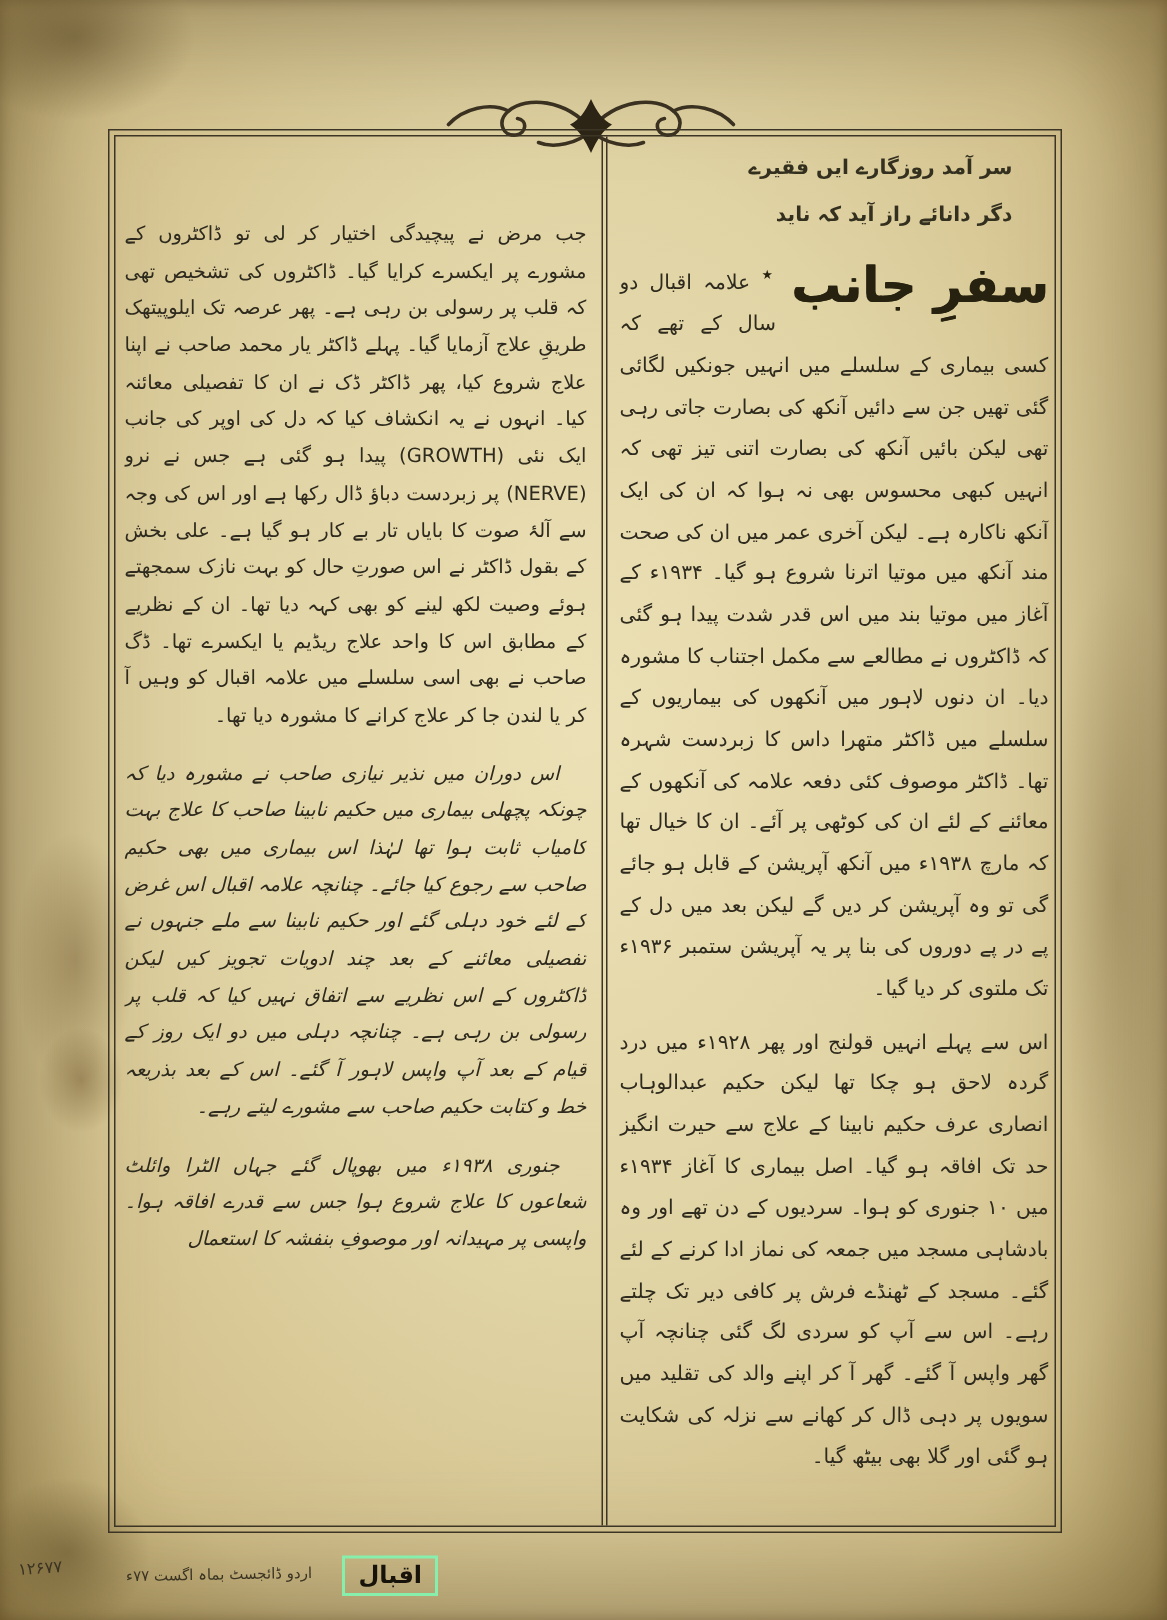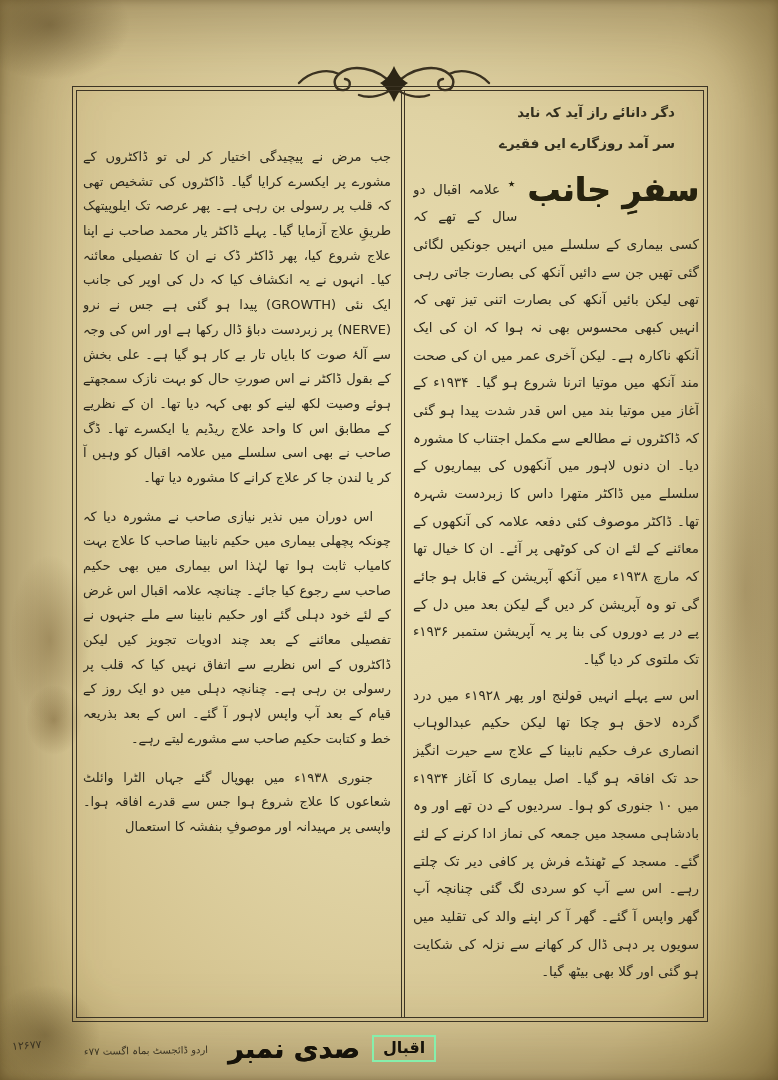--- a/index.html
+++ b/index.html
@@ -51,21 +51,21 @@
 
   .lead{margin:0 0 8px 0;}
   .article-title{
     float:right;font-size:33px;font-weight:700;line-height:1.15;
     margin-left:10px;margin-top:2px;color:#26220f;
     text-shadow:0.6px 0 0 #26220f;
   }
   .title-mark{font-size:14px;vertical-align:super;margin-right:2px;color:#26220f;}
 
   .par-block p{margin:0 0 10px 0;}
-  .par-block p + p{text-indent:18px;}
+  .par-block p + p{text-indent:18px;font-style:italic;}
   .col-left .par-block p{margin-bottom:14px;}
 
   .footer-title{
     position:absolute;left:228px;bottom:16px;direction:rtl;
     display:flex;align-items:center;gap:12px;color:#17130a;
   }
   .footer-title .boxed{
     border:2px solid #86efac;padding:1px 9px 3px 9px;
     font-size:16px;font-weight:700;
   }
@@ -100,22 +100,22 @@
   </g>
   <path d="M105,6 C109,15 113,20 119,23 C113,27 109,33 105,42 C101,33 97,27 91,23 C97,20 101,15 105,6 Z" fill="#2c2515"></path>
 </svg>
 
 <div class="frame">
   <div class="frame-inner"></div>
   <div class="divider"></div>
 
   <div class="col col-right">
     <div class="epigraph">
+      <div>سر آمد روزگارے ایں فقیرے</div>
       <div>دگر دانائے راز آید کہ ناید</div>
-      <div>سر آمد روزگارے ایں فقیرے</div>
     </div>
     <div class="lead">
       <span class="article-title">سفرِ جانب</span><span class="title-mark">٭</span>
       <span>علامہ اقبال دو سال کے تھے کہ کسی بیماری کے سلسلے میں انہیں جونکیں لگائی گئی تھیں جن سے دائیں آنکھ کی بصارت جاتی رہی تھی لیکن بائیں آنکھ کی بصارت اتنی تیز تھی کہ انہیں کبھی محسوس بھی نہ ہوا کہ ان کی ایک آنکھ ناکارہ ہے۔ لیکن آخری عمر میں ان کی صحت مند آنکھ میں موتیا اترنا شروع ہو گیا۔ ۱۹۳۴ء کے آغاز میں موتیا بند میں اس قدر شدت پیدا ہو گئی کہ ڈاکٹروں نے مطالعے سے مکمل اجتناب کا مشورہ دیا۔ ان دنوں لاہور میں آنکھوں کی بیماریوں کے سلسلے میں ڈاکٹر متھرا داس کا زبردست شہرہ تھا۔ ڈاکٹر موصوف کئی دفعہ علامہ کی آنکھوں کے معائنے کے لئے ان کی کوٹھی پر آئے۔ ان کا خیال تھا کہ مارچ ۱۹۳۸ء میں آنکھ آپریشن کے قابل ہو جائے گی تو وہ آپریشن کر دیں گے لیکن بعد میں دل کے پے در پے دوروں کی بنا پر یہ آپریشن ستمبر ۱۹۳۶ء تک ملتوی کر دیا گیا۔</span>
     </div>
     <div class="par-block">
         <p>اس سے پہلے انہیں قولنج اور پھر ۱۹۲۸ء میں درد گردہ لاحق ہو چکا تھا لیکن حکیم عبدالوہاب انصاری عرف حکیم نابینا کے علاج سے حیرت انگیز حد تک افاقہ ہو گیا۔ اصل بیماری کا آغاز ۱۹۳۴ء میں ۱۰ جنوری کو ہوا۔ سردیوں کے دن تھے اور وہ بادشاہی مسجد میں جمعہ کی نماز ادا کرنے کے لئے گئے۔ مسجد کے ٹھنڈے فرش پر کافی دیر تک چلتے رہے۔ اس سے آپ کو سردی لگ گئی چنانچہ آپ گھر واپس آ گئے۔ گھر آ کر اپنے والد کی تقلید میں سویوں پر دہی ڈال کر کھانے سے نزلہ کی شکایت ہو گئی اور گلا بھی بیٹھ گیا۔</p>
       </div>
   </div>
 
@@ -123,16 +123,15 @@
     <div class="par-block">
         <p>جب مرض نے پیچیدگی اختیار کر لی تو ڈاکٹروں کے مشورے پر ایکسرے کرایا گیا۔ ڈاکٹروں کی تشخیص تھی کہ قلب پر رسولی بن رہی ہے۔ پھر عرصہ تک ایلوپیتھک طریقِ علاج آزمایا گیا۔ پہلے ڈاکٹر یار محمد صاحب نے اپنا علاج شروع کیا، پھر ڈاکٹر ڈک نے ان کا تفصیلی معائنہ کیا۔ انہوں نے یہ انکشاف کیا کہ دل کی اوپر کی جانب ایک نئی (GROWTH) پیدا ہو گئی ہے جس نے نرو (NERVE) پر زبردست دباؤ ڈال رکھا ہے اور اس کی وجہ سے آلۂ صوت کا بایاں تار بے کار ہو گیا ہے۔ علی بخش کے بقول ڈاکٹر نے اس صورتِ حال کو بہت نازک سمجھتے ہوئے وصیت لکھ لینے کو بھی کہہ دیا تھا۔ ان کے نظریے کے مطابق اس کا واحد علاج ریڈیم یا ایکسرے تھا۔ ڈگ صاحب نے بھی اسی سلسلے میں علامہ اقبال کو وہیں آ کر یا لندن جا کر علاج کرانے کا مشورہ دیا تھا۔</p>
         <p>اس دوران میں نذیر نیازی صاحب نے مشورہ دیا کہ چونکہ پچھلی بیماری میں حکیم نابینا صاحب کا علاج بہت کامیاب ثابت ہوا تھا لہٰذا اس بیماری میں بھی حکیم صاحب سے رجوع کیا جائے۔ چنانچہ علامہ اقبال اس غرض کے لئے خود دہلی گئے اور حکیم نابینا سے ملے جنہوں نے تفصیلی معائنے کے بعد چند ادویات تجویز کیں لیکن ڈاکٹروں کے اس نظریے سے اتفاق نہیں کیا کہ قلب پر رسولی بن رہی ہے۔ چنانچہ دہلی میں دو ایک روز کے قیام کے بعد آپ واپس لاہور آ گئے۔ اس کے بعد بذریعہ خط و کتابت حکیم صاحب سے مشورے لیتے رہے۔</p>
         <p>جنوری ۱۹۳۸ء میں بھوپال گئے جہاں الٹرا وائلٹ شعاعوں کا علاج شروع ہوا جس سے قدرے افاقہ ہوا۔ واپسی پر مہیدانہ اور موصوفِ بنفشہ کا استعمال</p>
       </div>
   </div>
 </div>
 
 <div class="footer-title">
   <span class="boxed">اقبال</span>
-  <span class="rest">صدی نمبر</span>
 </div>
 <div class="imprint">اردو ڈائجسٹ بماہ اگست ۷۷ء</div>
 <div class="serial">۱۲۶۷۷</div>
 
 </body></html>

